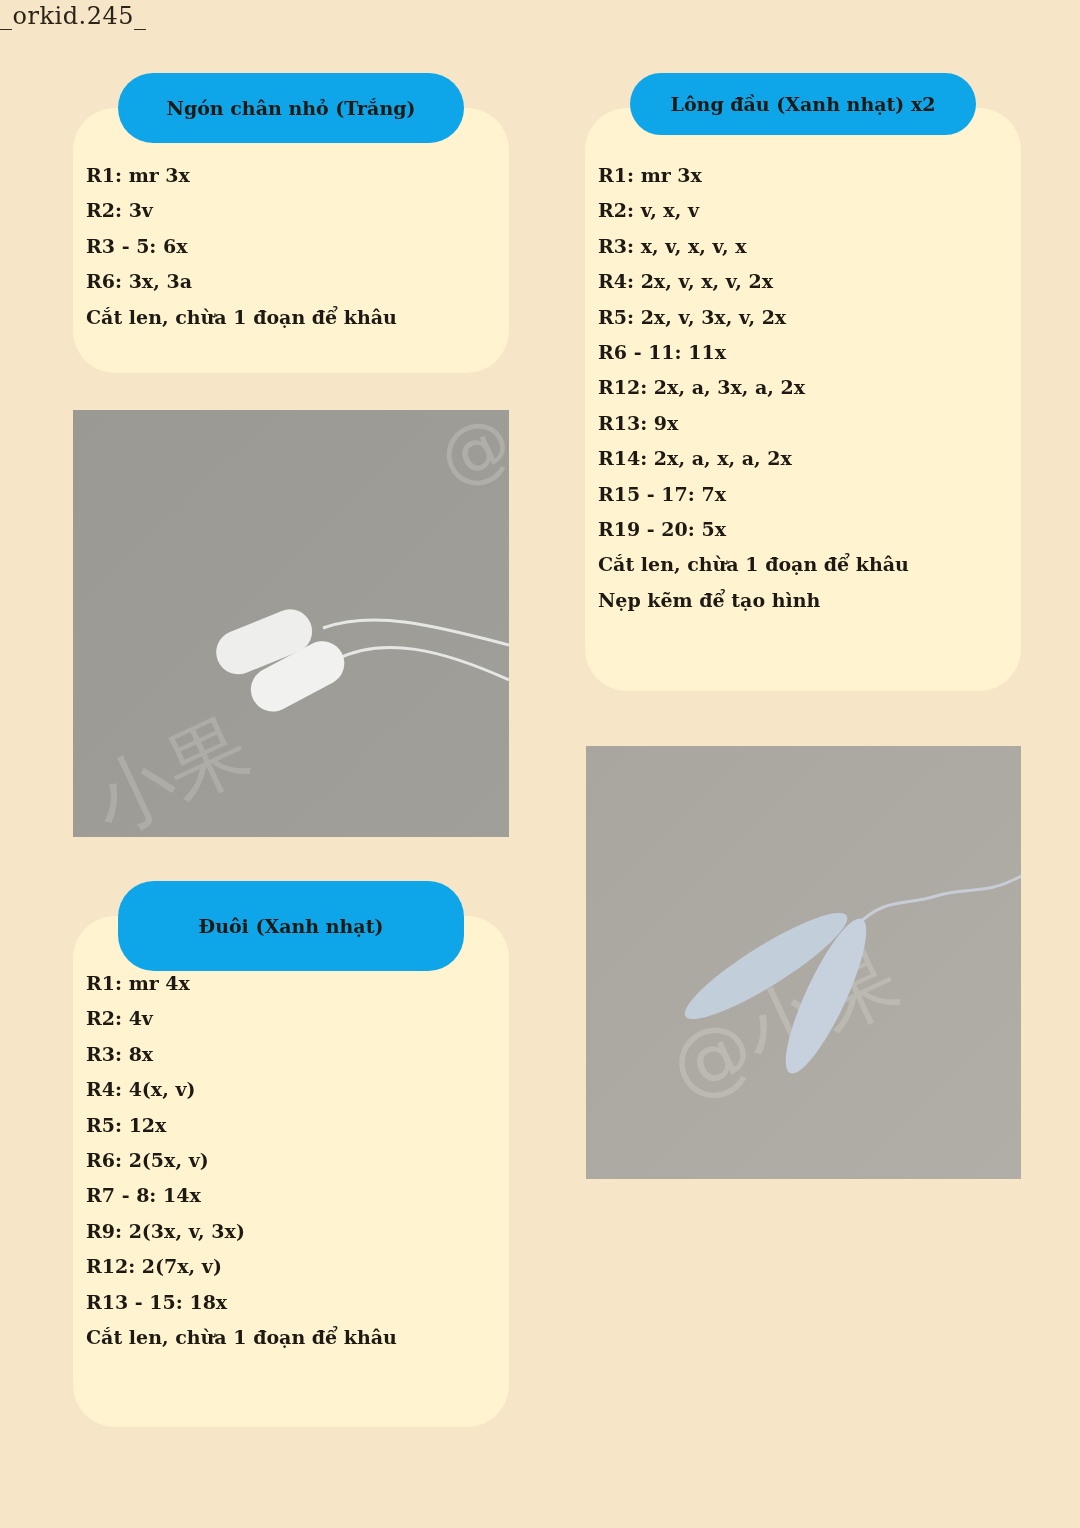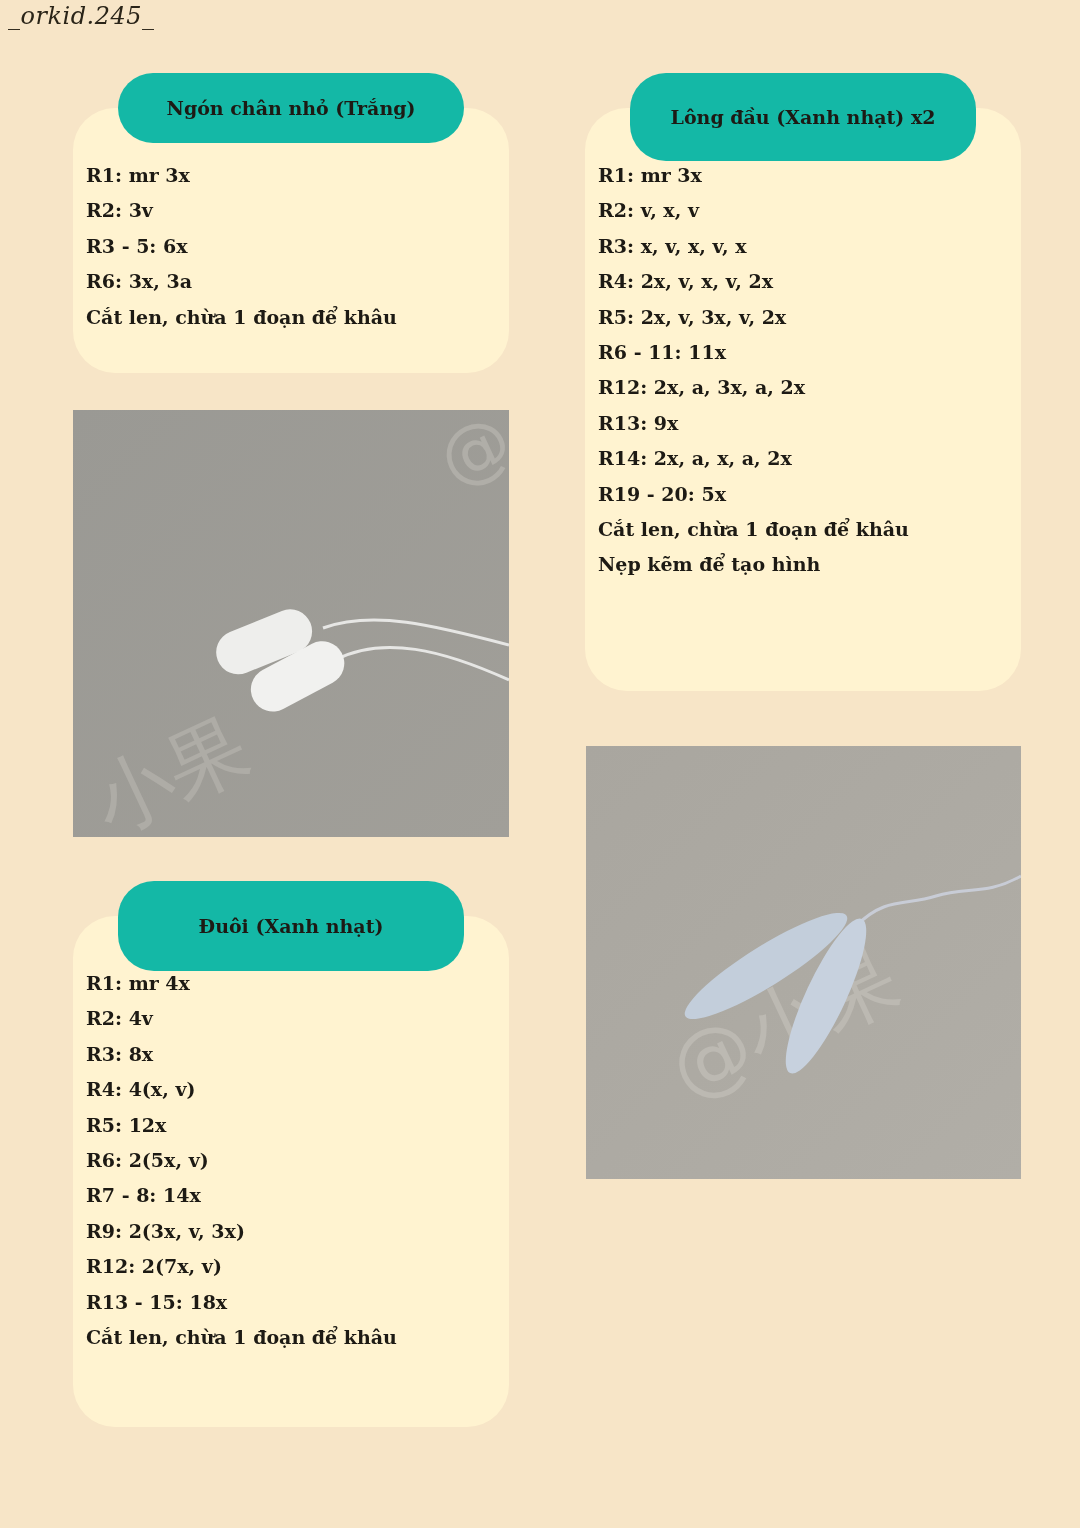--- a/index.html
+++ b/index.html
@@ -4,28 +4,28 @@
 <style>
   html, body { margin:0; padding:0; }
   body {
     width:1080px; height:1528px; position:relative; overflow:hidden;
     background:#f7e5c7;
     font-family:"DejaVu Serif", serif;
     color:#1d1a14;
   }
   .brand {
     position:absolute; left:0; top:2px;
-    font-family:"DejaVu Serif", serif; font-style:italic;
-    font-size:24px; color:#2a2418; letter-spacing:0.5px;padding-left:8px;
+    font-family:"DejaVu Serif", serif; 
+    font-size:24px; color:#2a2418; letter-spacing:0.5px;
   }
   .card {
     position:absolute; background:#fff3d0; border-radius:42px;
   }
   .pill {
-    position:absolute; background:#14b8a6; border-radius:36px;
+    position:absolute; background:#0ea5e9; border-radius:36px;
     display:flex; align-items:center; justify-content:center;
     font-weight:bold; font-size:19px; color:#1d1a14;
   }
   .lines {
     position:absolute; margin:8px; padding:0; list-style:none;
   }
   .lines li {
     font-weight:bold; font-size:19px; height:35.4px; line-height:35.4px;
     white-space:nowrap;
   }
@@ -69,33 +69,34 @@
     <g transform="rotate(-22 185 230)">
       <rect x="140" y="212" width="100" height="44" rx="22" fill="#eeeeec"></rect>
     </g>
     <g transform="rotate(-28 220 262)">
       <rect x="172" y="246" width="100" height="44" rx="22" fill="#f1f1ef"></rect>
     </g>
   </svg>
 </div>
 
 <div class="card" style="left:585px; top:108px; width:436px; height:583px;"></div>
-<div class="pill" style="left:630px; top:73px; width:346px; height:88px;">
+<div class="pill" style="left:630px; top:73px; width:346px; height:62px;">
   <span>Lông đầu (Xanh nhạt) x2</span>
 </div>
 <ul class="lines" style="left:590px; top:150px;">
   <li>R1: mr 3x</li>
   <li>R2: v, x, v</li>
   <li>R3: x, v, x, v, x</li>
   <li>R4: 2x, v, x, v, 2x</li>
   <li>R5: 2x, v, 3x, v, 2x</li>
   <li>R6 - 11: 11x</li>
   <li>R12: 2x, a, 3x, a, 2x</li>
   <li>R13: 9x</li>
   <li>R14: 2x, a, x, a, 2x</li>
+  <li>R15 - 17: 7x</li>
   <li>R19 - 20: 5x</li>
   <li>Cắt len, chừa 1 đoạn để khâu</li>
   <li>Nẹp kẽm để tạo hình</li>
 </ul>
 
 <div class="photo" style="left:586px; top:746px; width:435px; height:433px;">
   <svg width="435" height="433" viewBox="0 0 435 433">
     <defs>
       <linearGradient id="g2" x1="0" y1="0" x2="1" y2="1">
         <stop offset="0" stop-color="#a9a69f"></stop>

